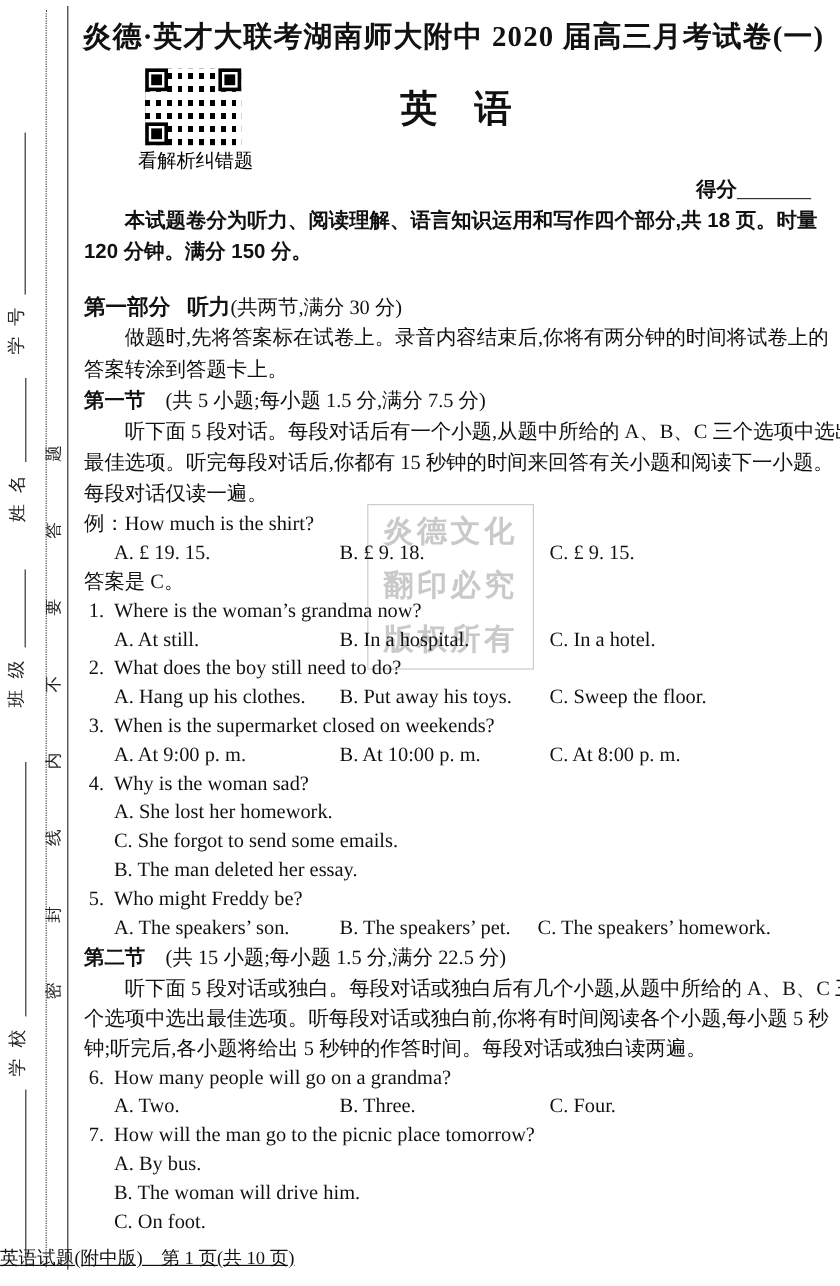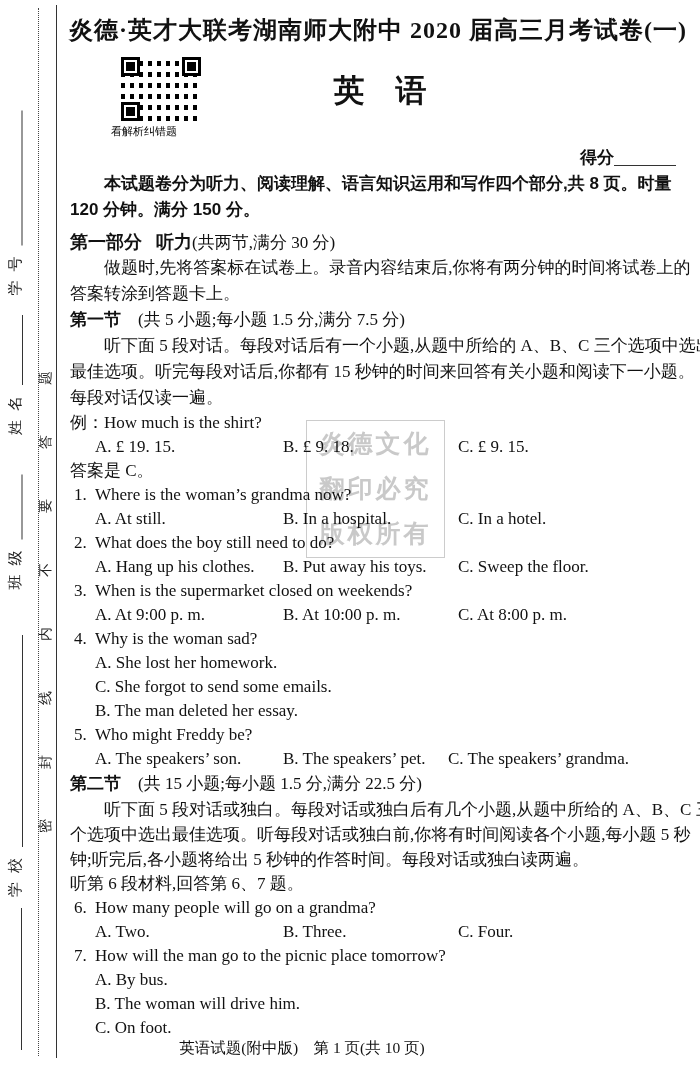--- a/index.html
+++ b/index.html
@@ -22,22 +22,22 @@
   }
   .qr { position:absolute; left:121px; top:57px; width:80px; height:64px;
     background:
       repeating-linear-gradient(90deg,#000 0 4px,#fff 4px 9px),
       repeating-linear-gradient(0deg,#000 0 5px,#fff 5px 11px);
     background-blend-mode:screen;
   }
   .finder { position:absolute; width:13px; height:13px; border:3px solid #000; background:#fff; }
   .finder::after { content:""; position:absolute; inset:2px; background:#000; }
   .finder.tl { left:0; top:0; } .finder.tr { right:0; top:0; } .finder.bl { left:0; bottom:0; }
-  .qr-caption { position:absolute; left:111px; top:124px; width:100px; text-align:left;
-    font-size:11px; font-family:Liberation Serif, serif; color:#000; }
+  .qr-caption { position:absolute; left:111px; top:124px; width:100px; text-align:right;
+    font-size:16px; font-family:Liberation Serif, serif; color:#000; }
 
   
   .side-group { position:absolute; height:26px; line-height:26px; white-space:nowrap;
     transform:rotate(-90deg); font-size:15px; color:#222; }
   .side-group .lab { letter-spacing:9px; padding-right:2px; }
   .blankline { display:inline-block; height:1em; border-bottom:1px solid #333; vertical-align:-3px; }
   .seal-text { position:absolute; height:26px; line-height:26px; white-space:nowrap;
     transform:rotate(-90deg); font-size:14px; letter-spacing:50px; color:#222;
     text-align:center; }
   .vline { position:absolute; width:0; }
@@ -51,35 +51,35 @@
   .watermark div { white-space:nowrap; }
 
   
   .content { position:absolute; left:70px; top:145px; width:624px; z-index:2; font-size:17px; }
   .ln26 { height:26px; line-height:26px; white-space:nowrap; }
   .ln25 { height:25px; line-height:25px; white-space:nowrap; }
   .ln24 { height:24px; line-height:24px; white-space:nowrap; }
   .indent { padding-left:34px; }
   .score-line { text-align:right; padding-right:18px; }
   .score-line .blankline { width:62px; }
-  .part-heading { margin-top:6px; font-size:18px; }
+  .part-heading { margin-top:20px; font-size:18px; }
   .part-heading .note, .sec-heading .note { font-size:17px; font-weight:normal;
     font-family:"Liberation Serif","DejaVu Serif",serif; }
   .gap { display:inline-block; width:14px; }
   .opt-row { position:relative; }
   .opt-row .oA { position:absolute; left:25px; }
   .opt-row .oB { position:absolute; left:213px; }
   .opt-row .oC { position:absolute; left:388px; }
   .q-line { padding-left:4px; }
   .q-line .num { display:inline-block; min-width:21px; }
   .opt-stack { padding-left:25px; }
 
   
-  .footer { position:absolute; left:0; top:1038px; width:604px; text-align:center;
-    font-size:15.5px; z-index:2; }
+  .footer { position:absolute; left:0; top:1038px; width:604px; text-align:left;
+    font-size:15.5px; z-index:2;text-decoration:underline; }
 </style>
 </head>
 <body>
 
 <div class="page">
 
   <div class="vline dotted" style="left:38px; top:8px; height:1048px;"></div>
   <div class="vline solid" style="left:56px; top:5px; height:1053px;"></div>
 
   <div class="side-group" style="left:-88px; top:180px; width:205px;">
@@ -114,21 +114,21 @@
   </div>
   <div class="qr-caption">看解析纠错题</div>
   <div class="subject-title">英　语</div>
 
   <div class="content">
 
     <div class="ln26 score-line">
       <span class="hei">得分</span><span class="blankline"></span>
     </div>
 
-    <div class="ln26 hei indent">本试题卷分为听力、阅读理解、语言知识运用和写作四个部分,共 8 页。时量</div>
+    <div class="ln26 hei indent">本试题卷分为听力、阅读理解、语言知识运用和写作四个部分,共 18 页。时量</div>
     <div class="ln26 hei">120 分钟。满分 150 分。</div>
 
     <div class="ln26 part-heading">
       <span class="hei">第一部分</span><span class="gap"></span><span class="hei">听力</span><span class="note">(共两节,满分 30 分)</span>
     </div>
 
     <div class="ln26 indent">做题时,先将答案标在试卷上。录音内容结束后,你将有两分钟的时间将试卷上的</div>
     <div class="ln26">答案转涂到答题卡上。</div>
 
     <div class="ln26 sec-heading">
@@ -179,30 +179,29 @@
     <div class="ln24 opt-stack">A. She lost her homework.</div>
     <div class="ln24 opt-stack">C. She forgot to send some emails.</div>
     <div class="ln24 opt-stack">B. The man deleted her essay.</div>
 
     <div class="ln24 q-line">
       <span class="num">5.</span><span>Who might Freddy be?</span>
     </div>
     <div class="ln24 opt-row">
       <span class="oA">A. The speakers’ son.</span>
       <span class="oB">B. The speakers’ pet.</span>
-      <span class="oC" style="left:378px;">C. The speakers’ grandma.</span>
+      <span class="oC" style="left:378px;">C. The speakers’ homework.</span>
     </div>
 
     <div class="ln26 sec-heading">
       <span class="hei">第二节</span><span class="note">　(共 15 小题;每小题 1.5 分,满分 22.5 分)</span>
     </div>
     <div class="ln25 indent">听下面 5 段对话或独白。每段对话或独白后有几个小题,从题中所给的 A、B、C 三</div>
     <div class="ln25">个选项中选出最佳选项。听每段对话或独白前,你将有时间阅读各个小题,每小题 5 秒</div>
     <div class="ln25">钟;听完后,各小题将给出 5 秒钟的作答时间。每段对话或独白读两遍。</div>
-    <div class="ln24">听第 6 段材料,回答第 6、7 题。</div>
 
     <div class="ln24 q-line">
       <span class="num">6.</span><span>How many people will go on a grandma?</span>
     </div>
     <div class="ln24 opt-row">
       <span class="oA">A. Two.</span>
       <span class="oB">B. Three.</span>
       <span class="oC">C. Four.</span>
     </div>
 

